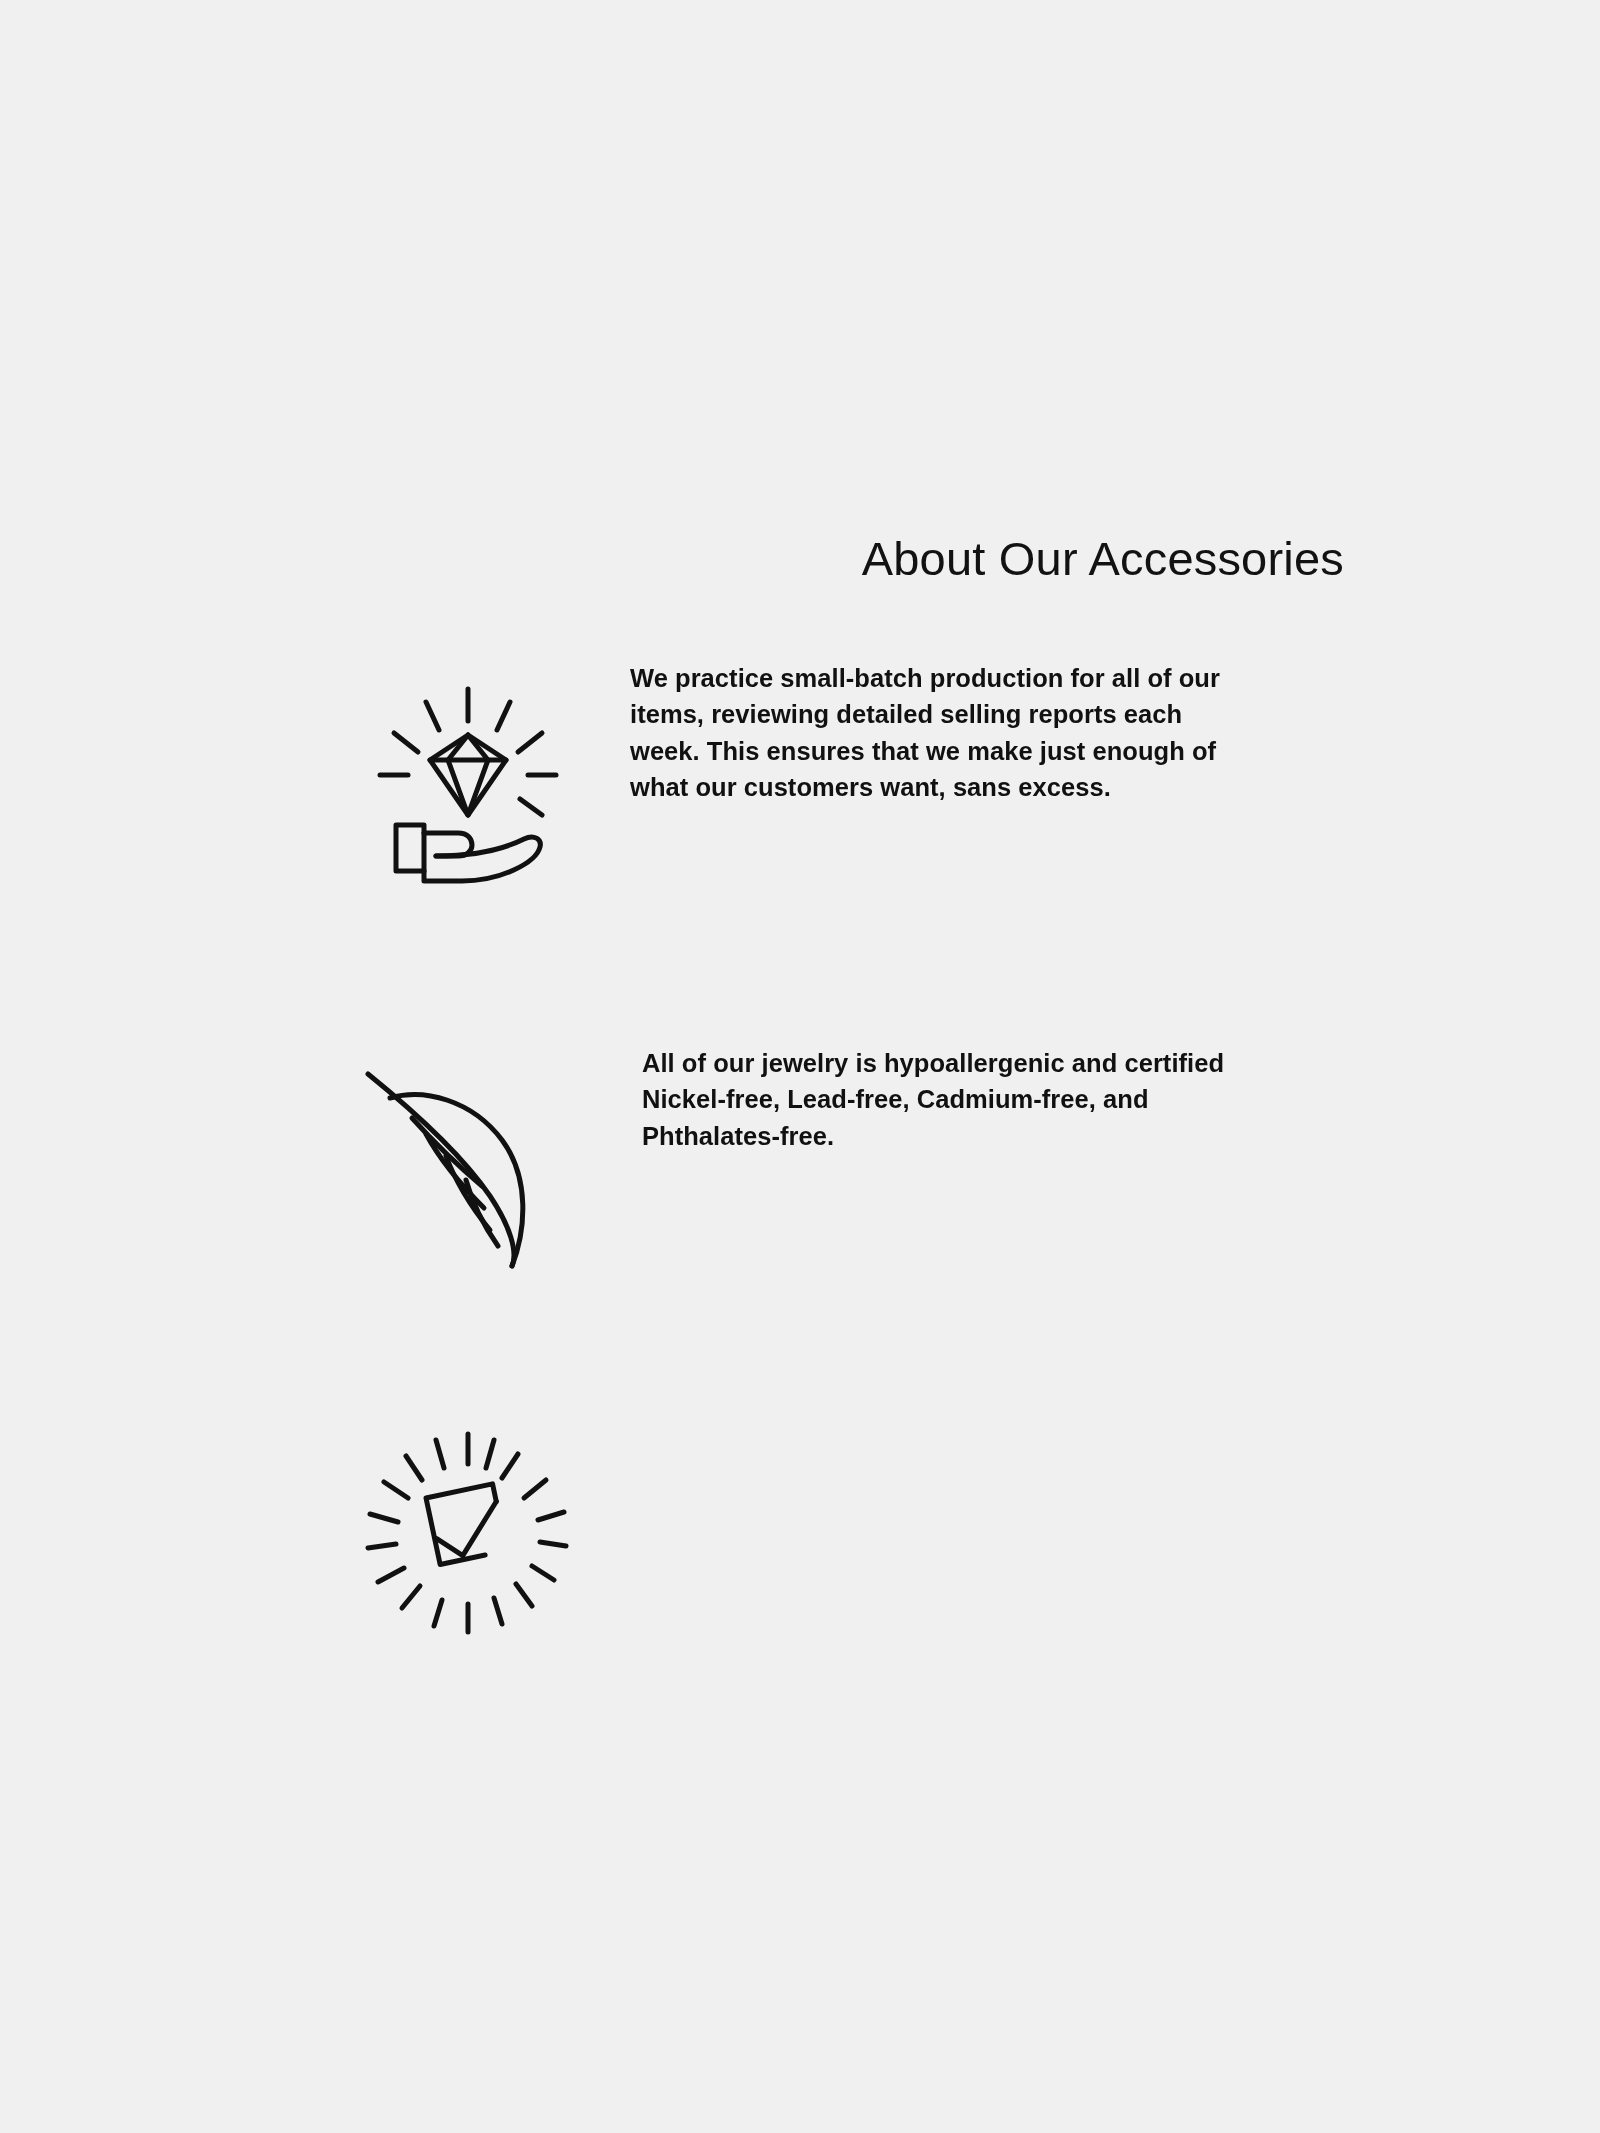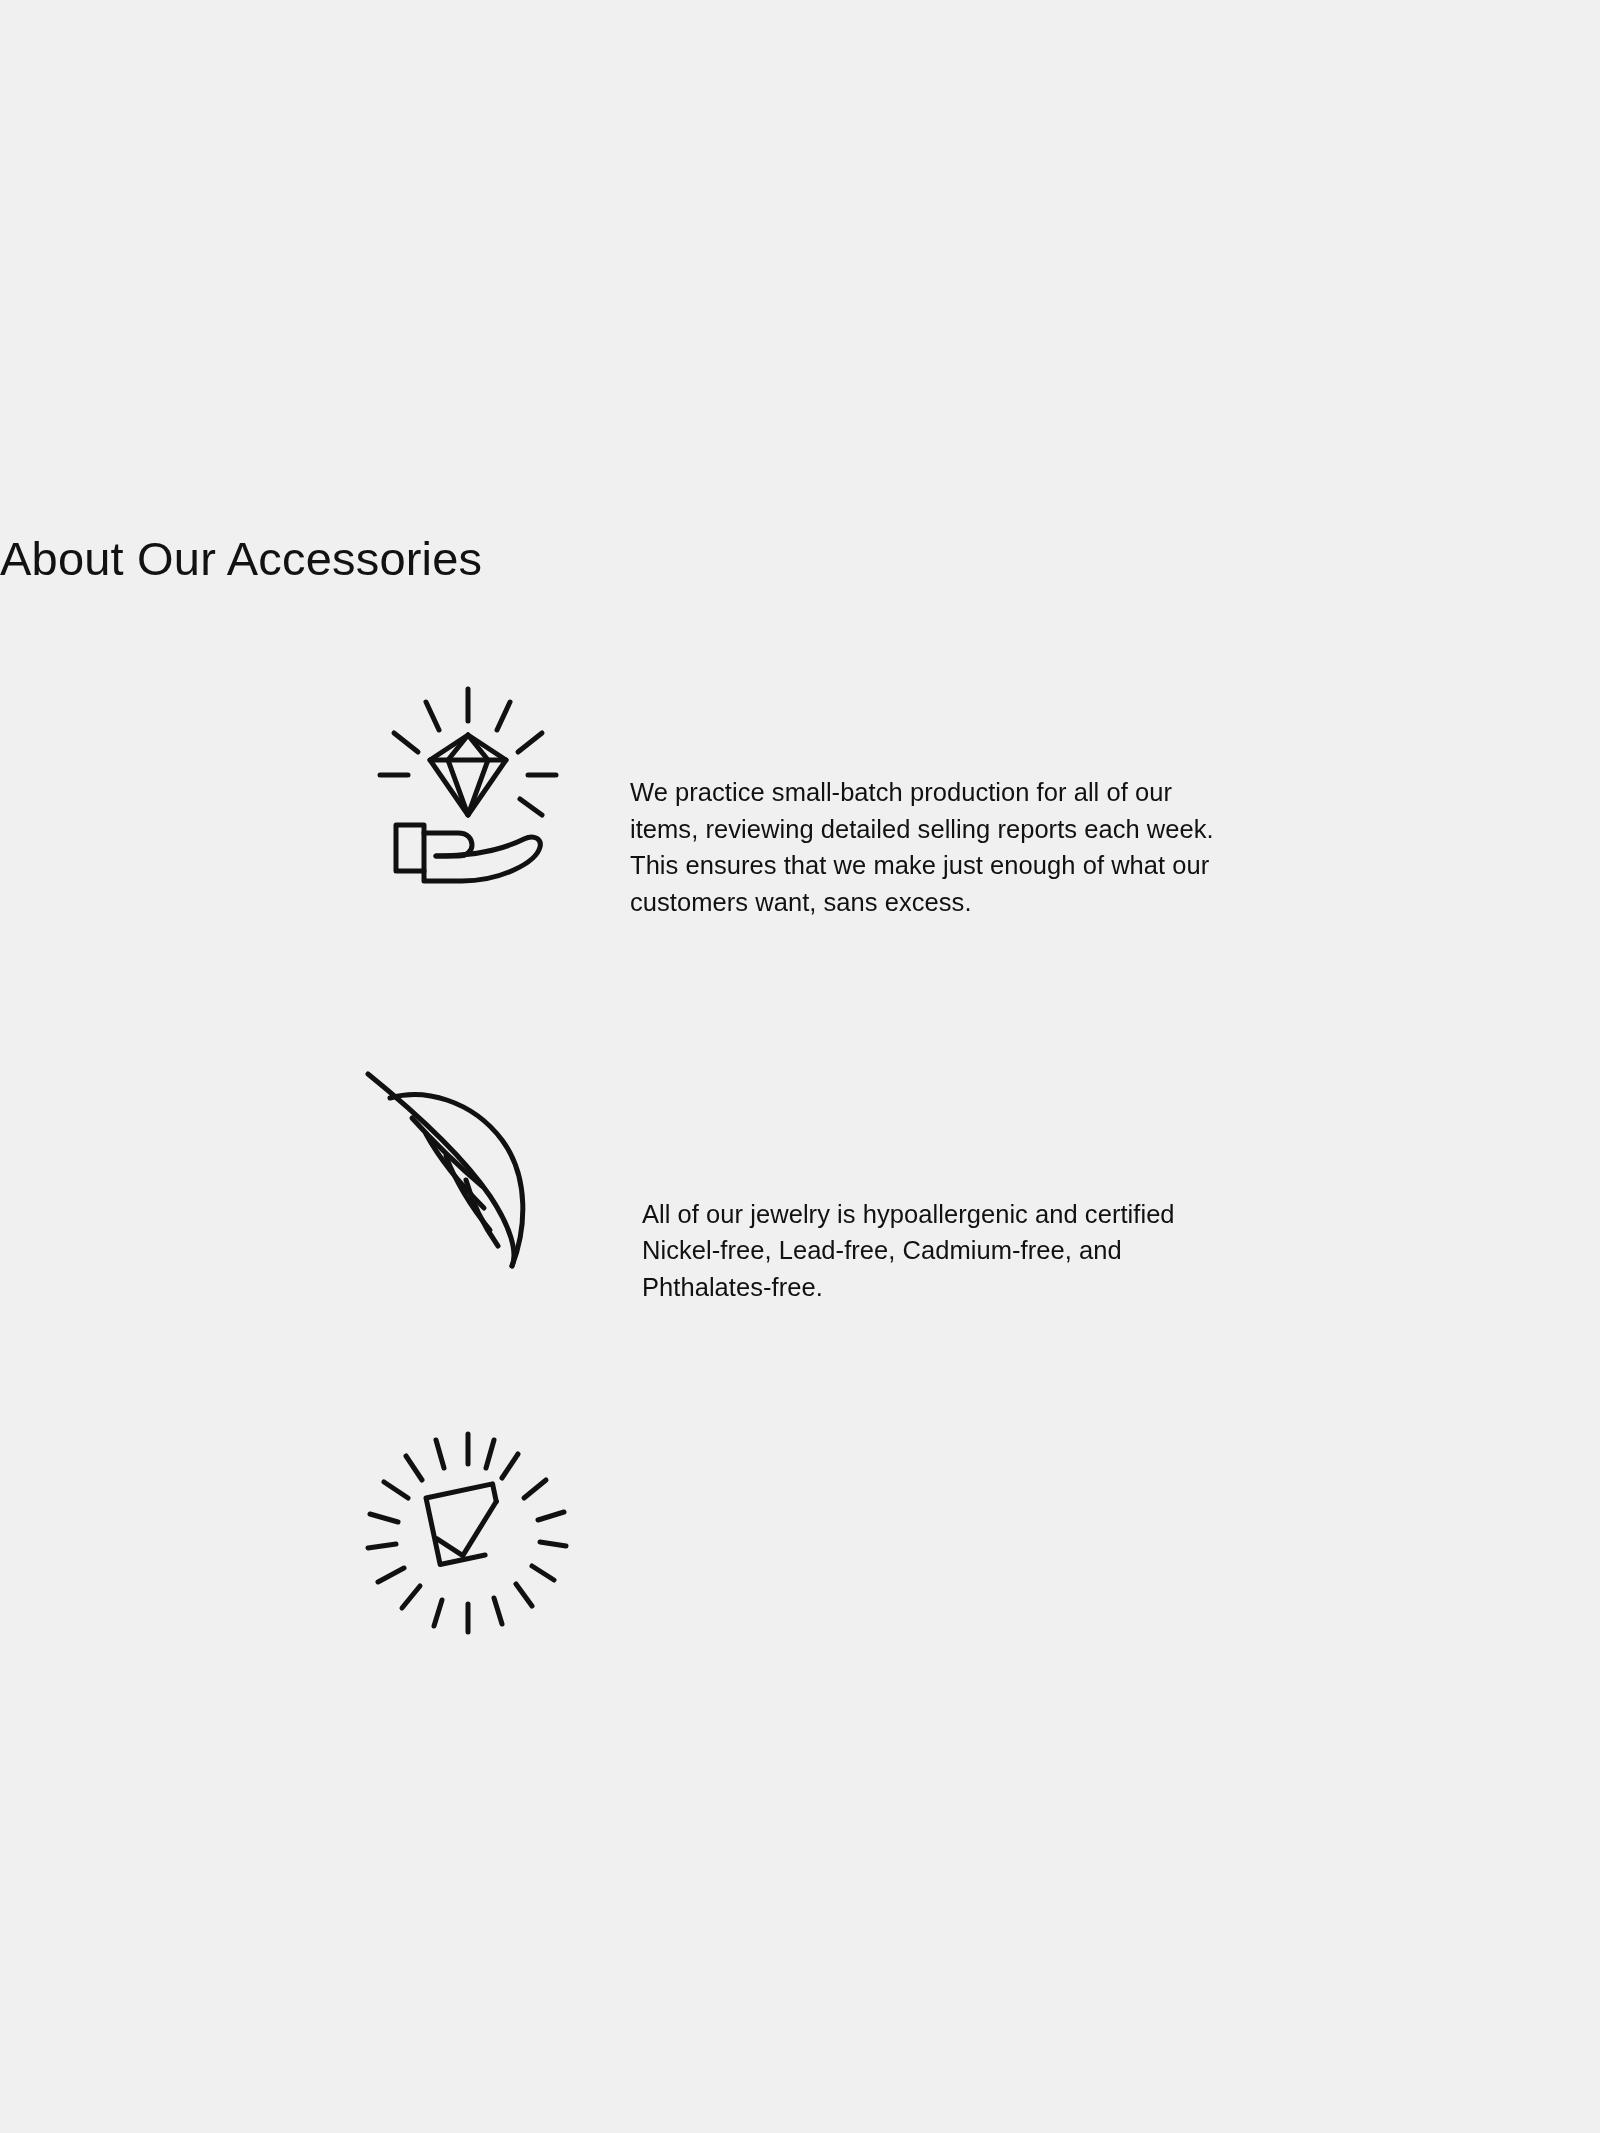--- a/index.html
+++ b/index.html
@@ -20,39 +20,40 @@
     width: 1600px;
     height: 2133px;
     box-sizing: border-box;
   }
 
   .section-title {
     position: absolute;
     top: 492px;
     left: 0;
     width: 1344px;
-    text-align: left;
+    text-align: right;
     font-size: 47px;
     font-weight: 400;
     letter-spacing: 0.2px;
     color: #121212;
     line-height: 1.2;
   }
 
   .features {
     position: absolute;
     top: 660px;
     left: 340px;
     width: 920px;
   }
 
   .feature-row {
     display: flex;
-    align-items: flex-end;
+    align-items: flex-start;
     margin-bottom: 120px;
+    font-weight: bold;
   }
 
   .feature-icon {
     flex: 0 0 260px;
     width: 260px;
     height: 260px;
     display: flex;
     align-items: center;
     justify-content: center;
   }

